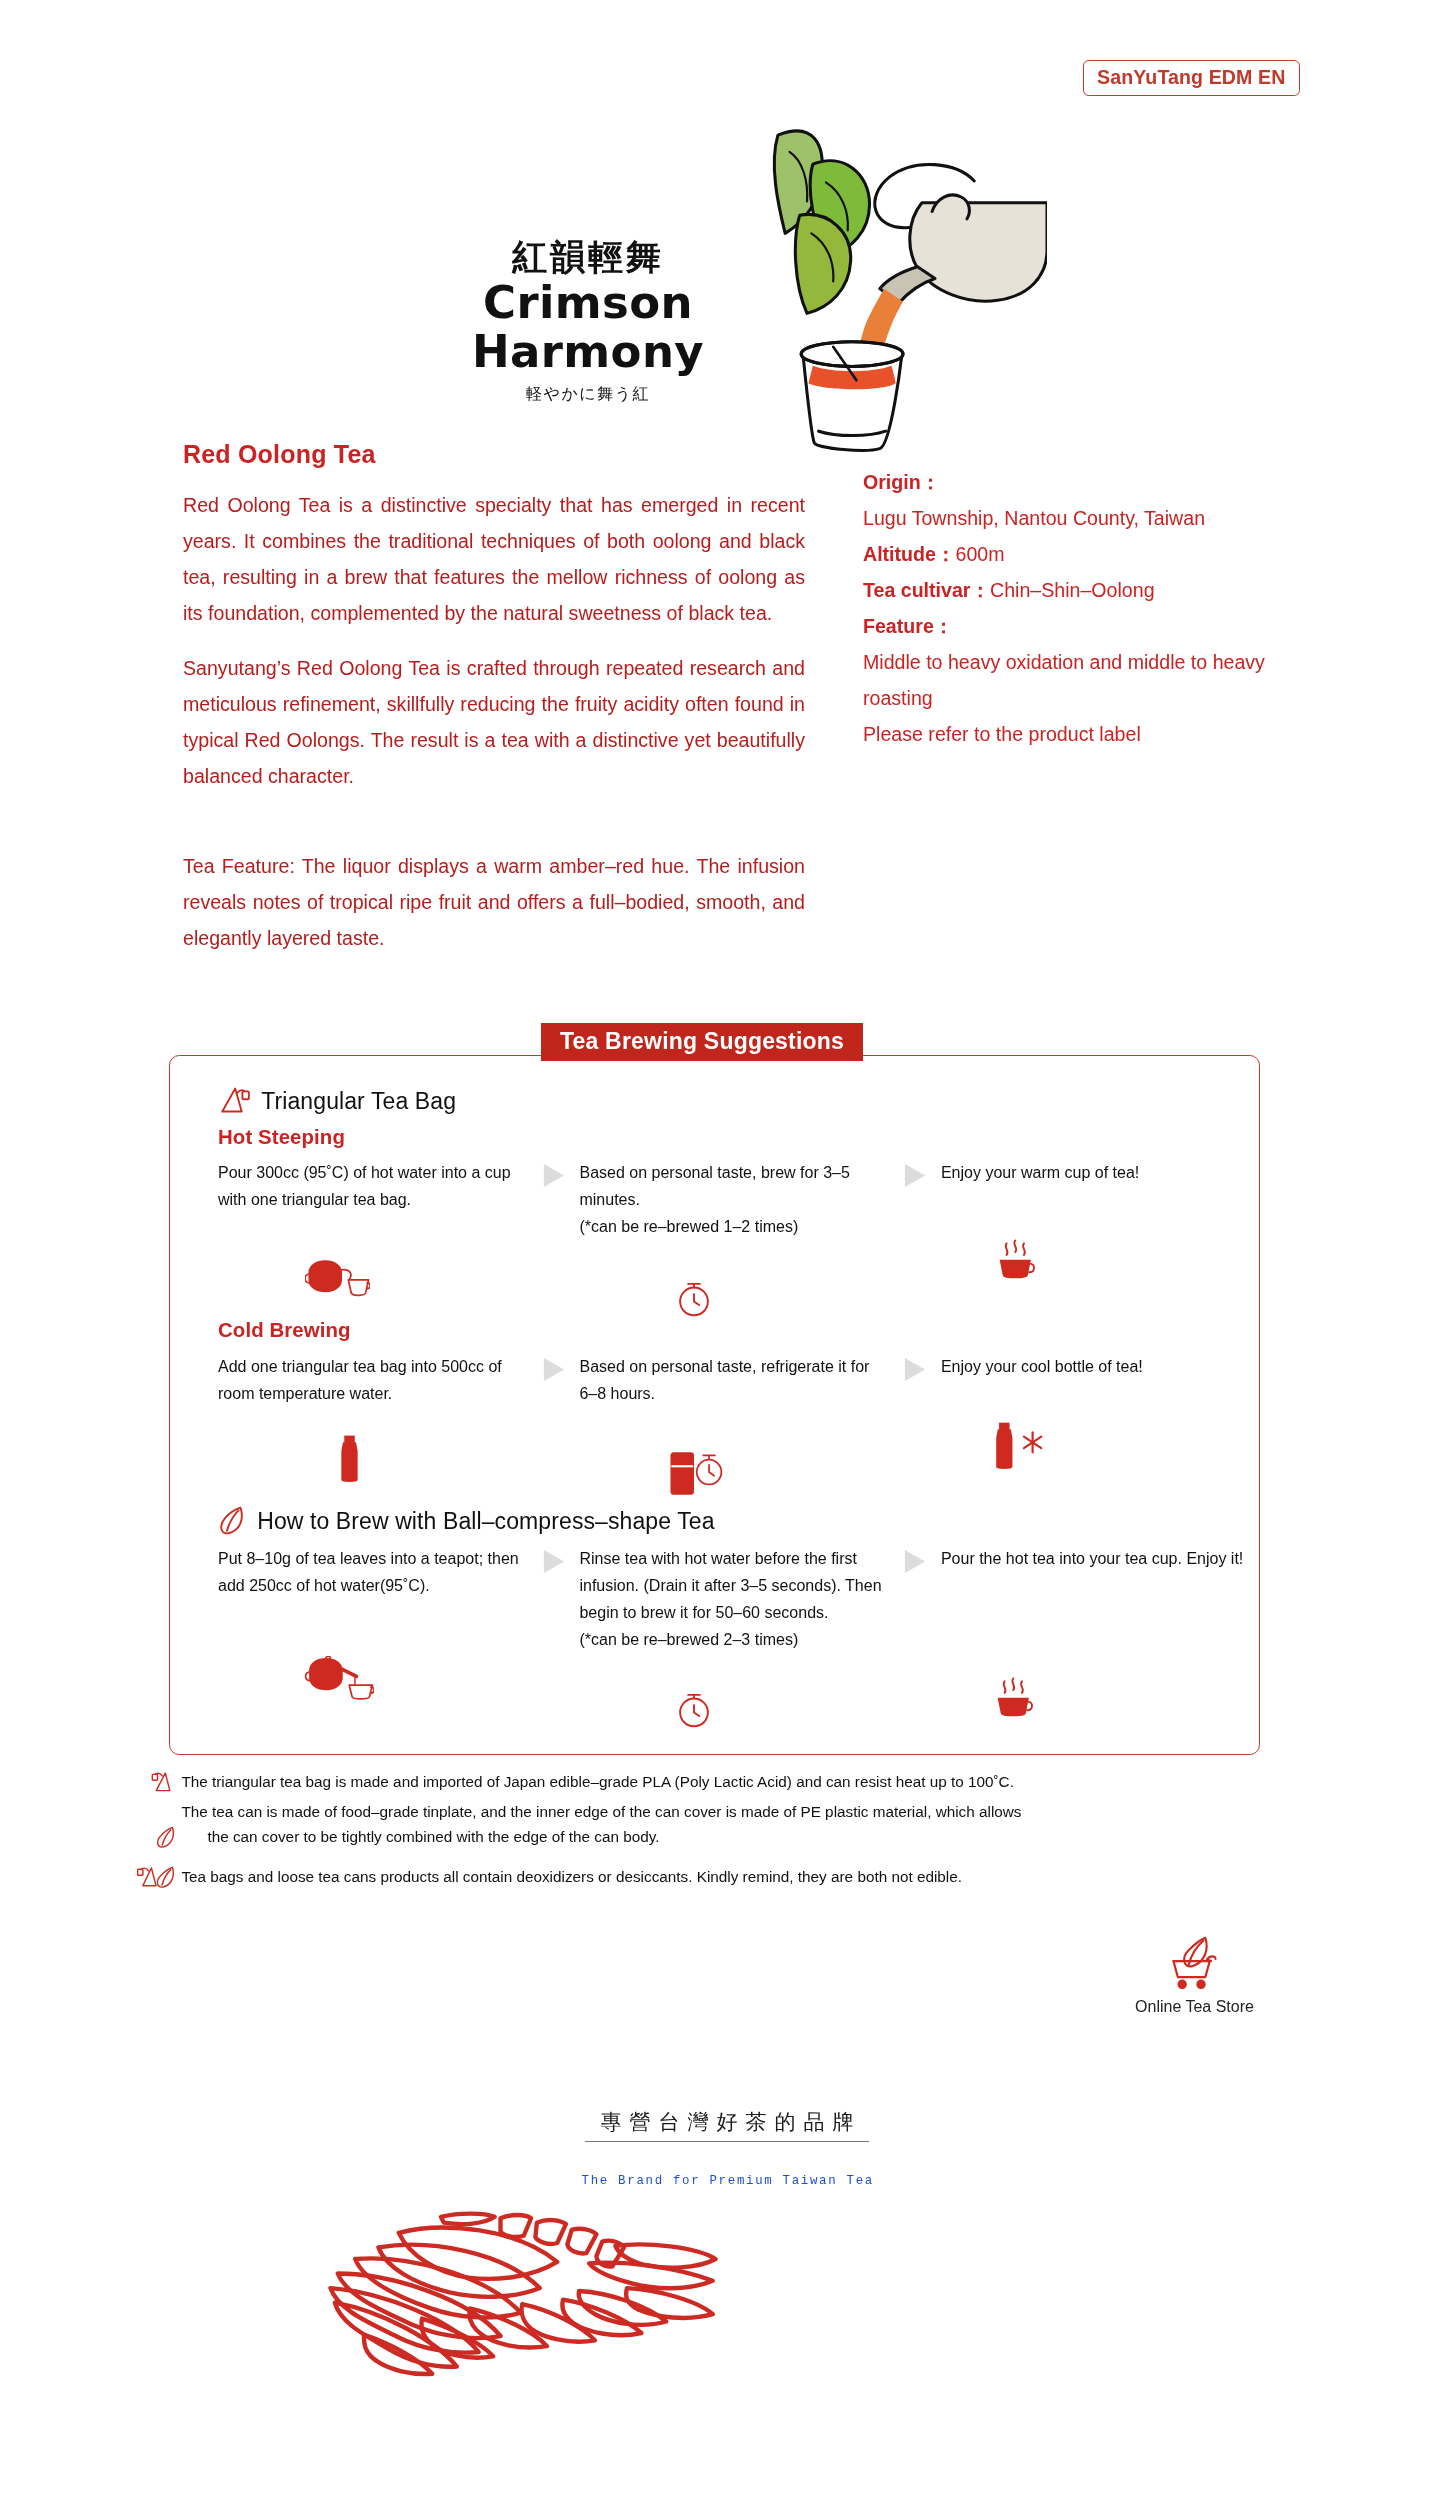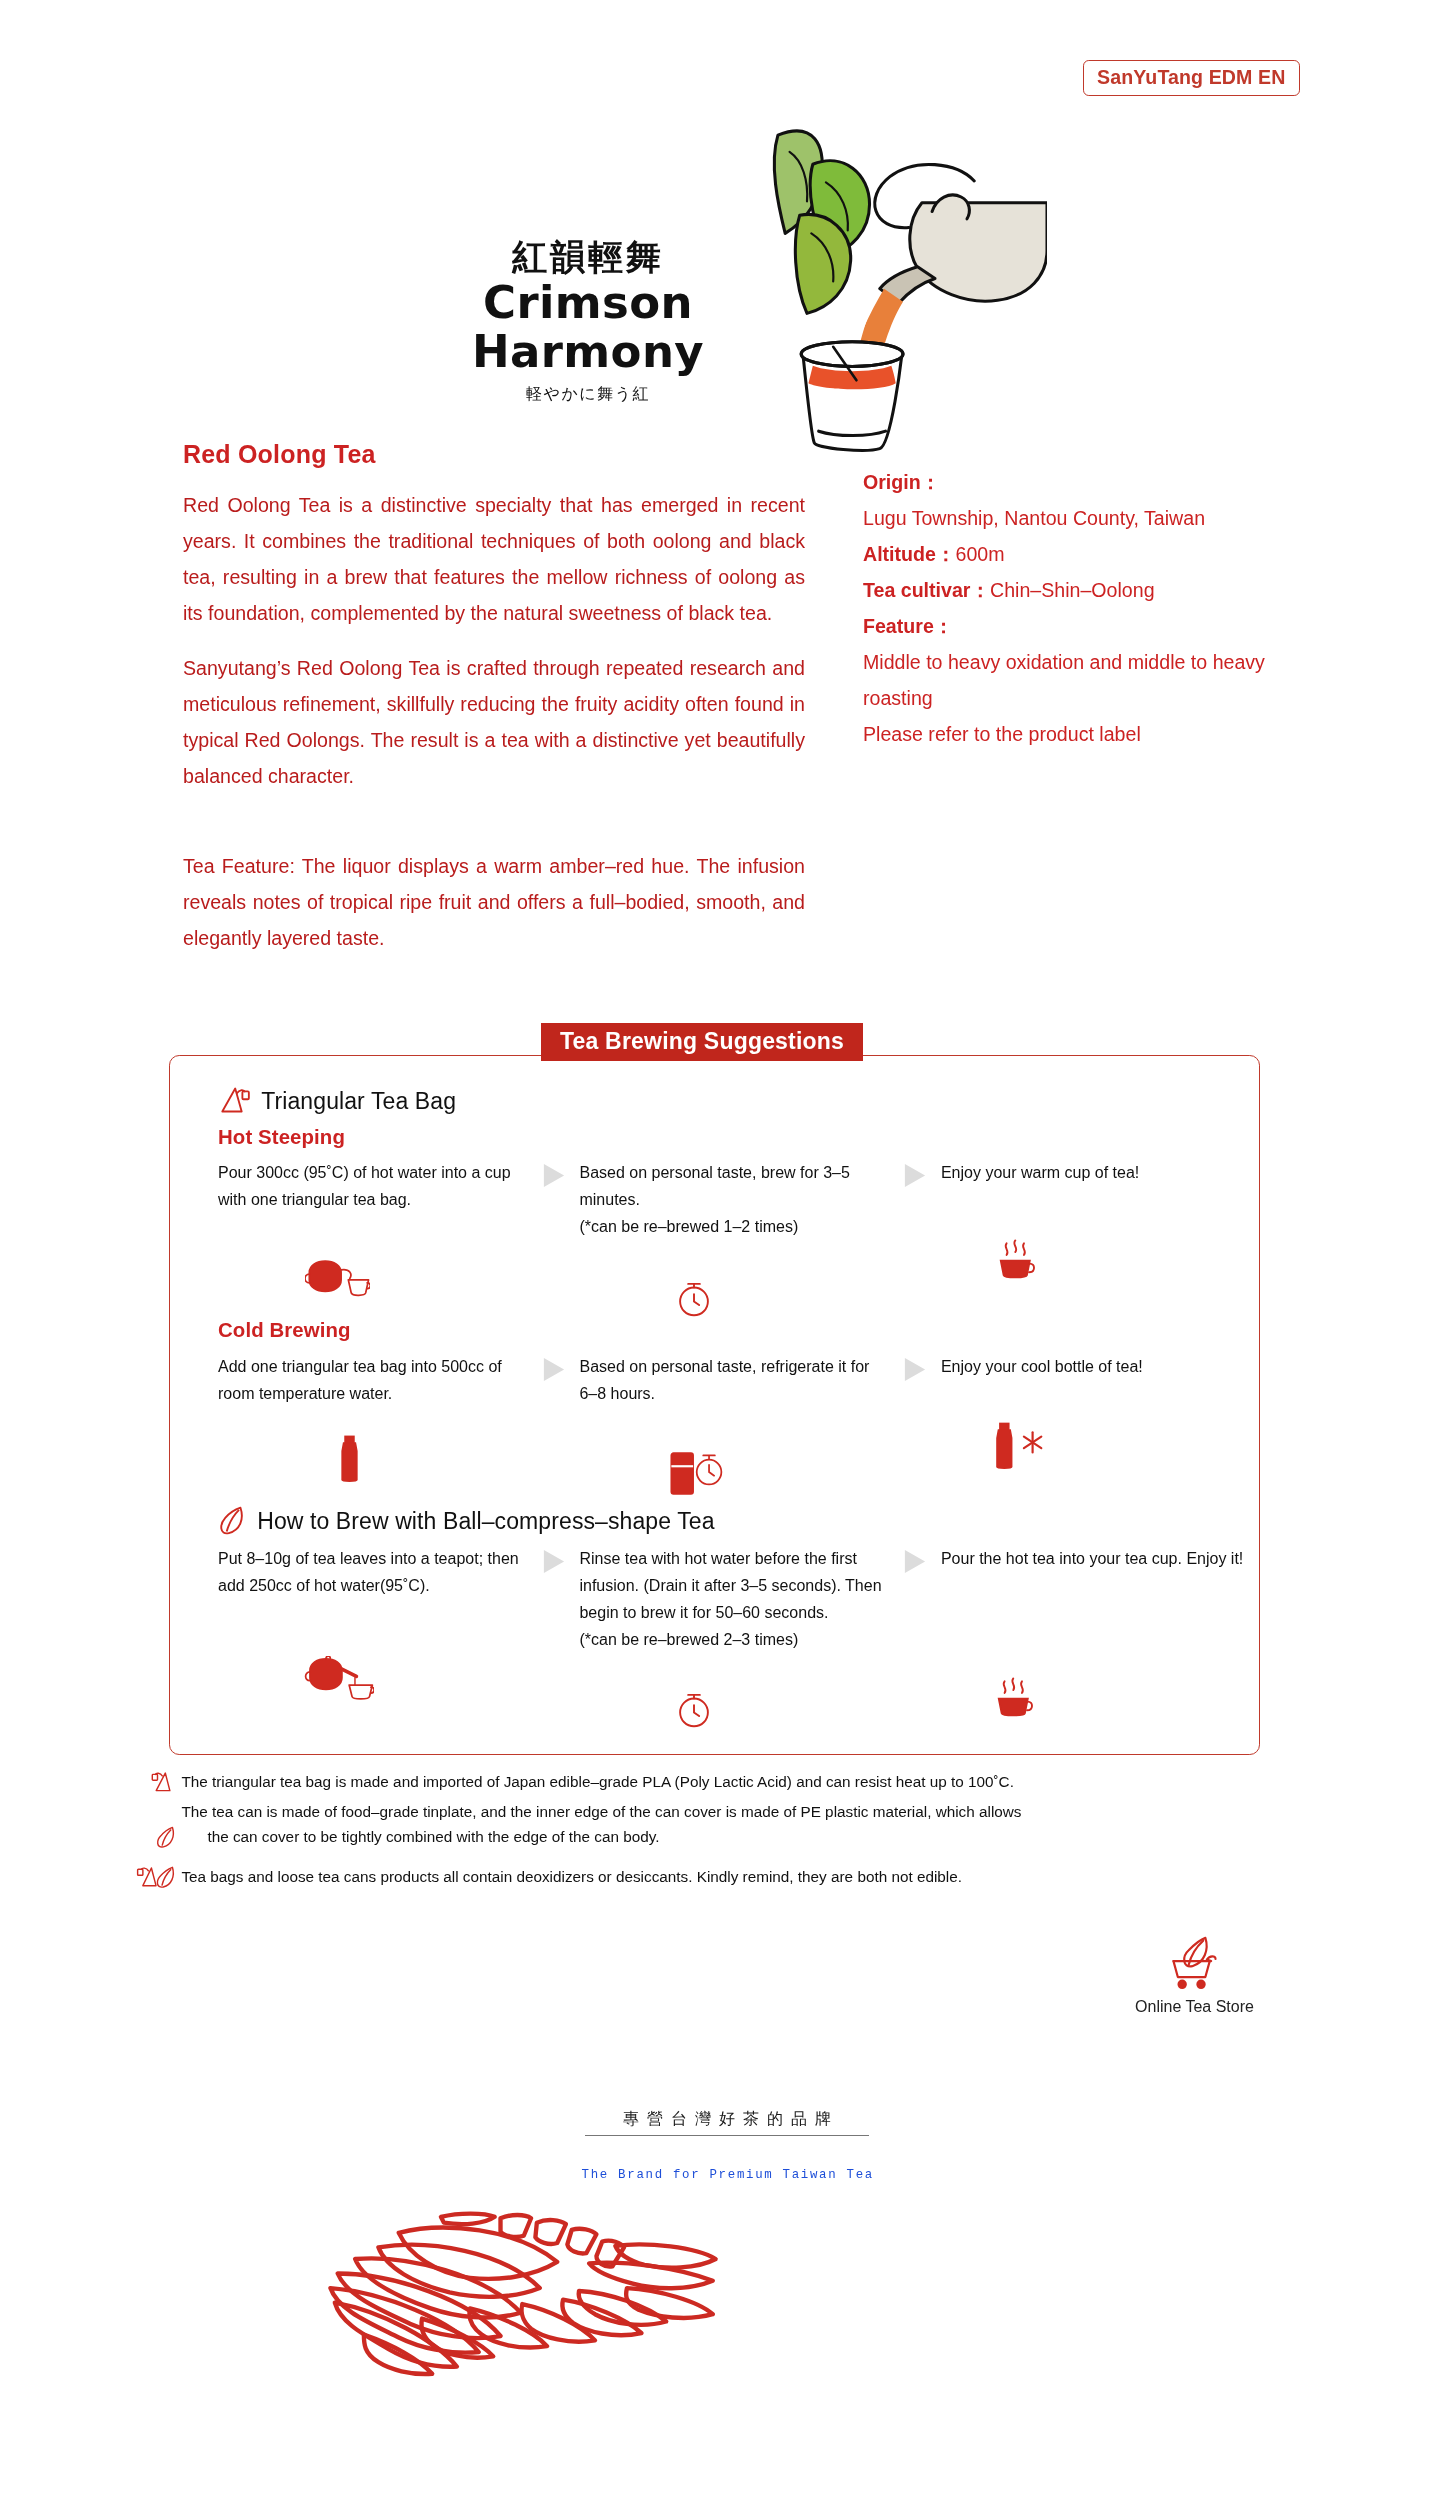--- a/index.html
+++ b/index.html
@@ -92,21 +92,21 @@
   .note-txt .cont{display:block;padding-left:26px;}
 
   
   #store{left:1111px;top:1935px;width:167px;text-align:center;}
   #store-label{font-size:16px;color:#222;margin-top:2.9px;}
 
   
   #brand{left:509px;top:2109px;width:436px;text-align:center;}
   #brand-cn{
     font-family:"DejaVu Serif","Liberation Serif",serif;
-    font-size:16px;letter-spacing:8px;color:#1a1a1a;line-height:1.3;
+    font-size:21px;letter-spacing:8px;color:#1a1a1a;line-height:1.3;
     padding-left:8px;
   }
   #brand-rule{height:0.7px;background:#777;margin:5.1px auto 4.4px auto;width:284px;}
   #brand-en{
     font-family:Liberation Mono, monospace;
     font-size:12.4px;letter-spacing:1.7px;color:#1d4ed8;
     padding-left:1.5px;
     margin-top:32px;
   }
   #brand-mark{left:313px;top:2211px;width:407px;height:189px;}

